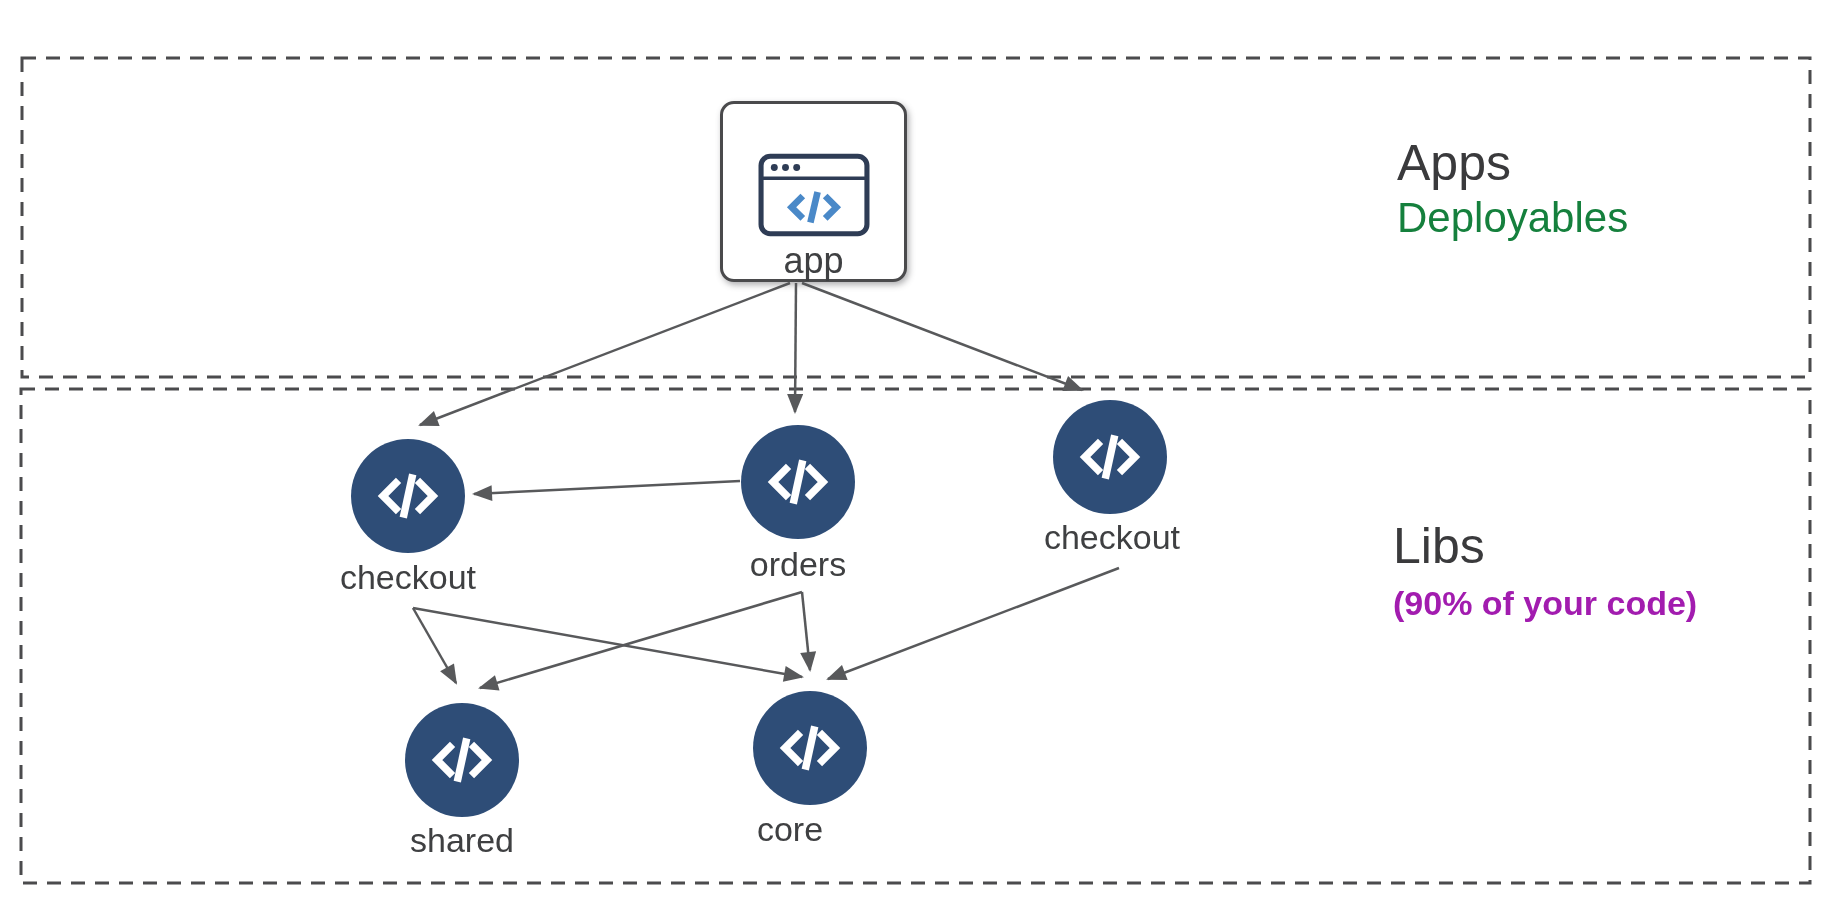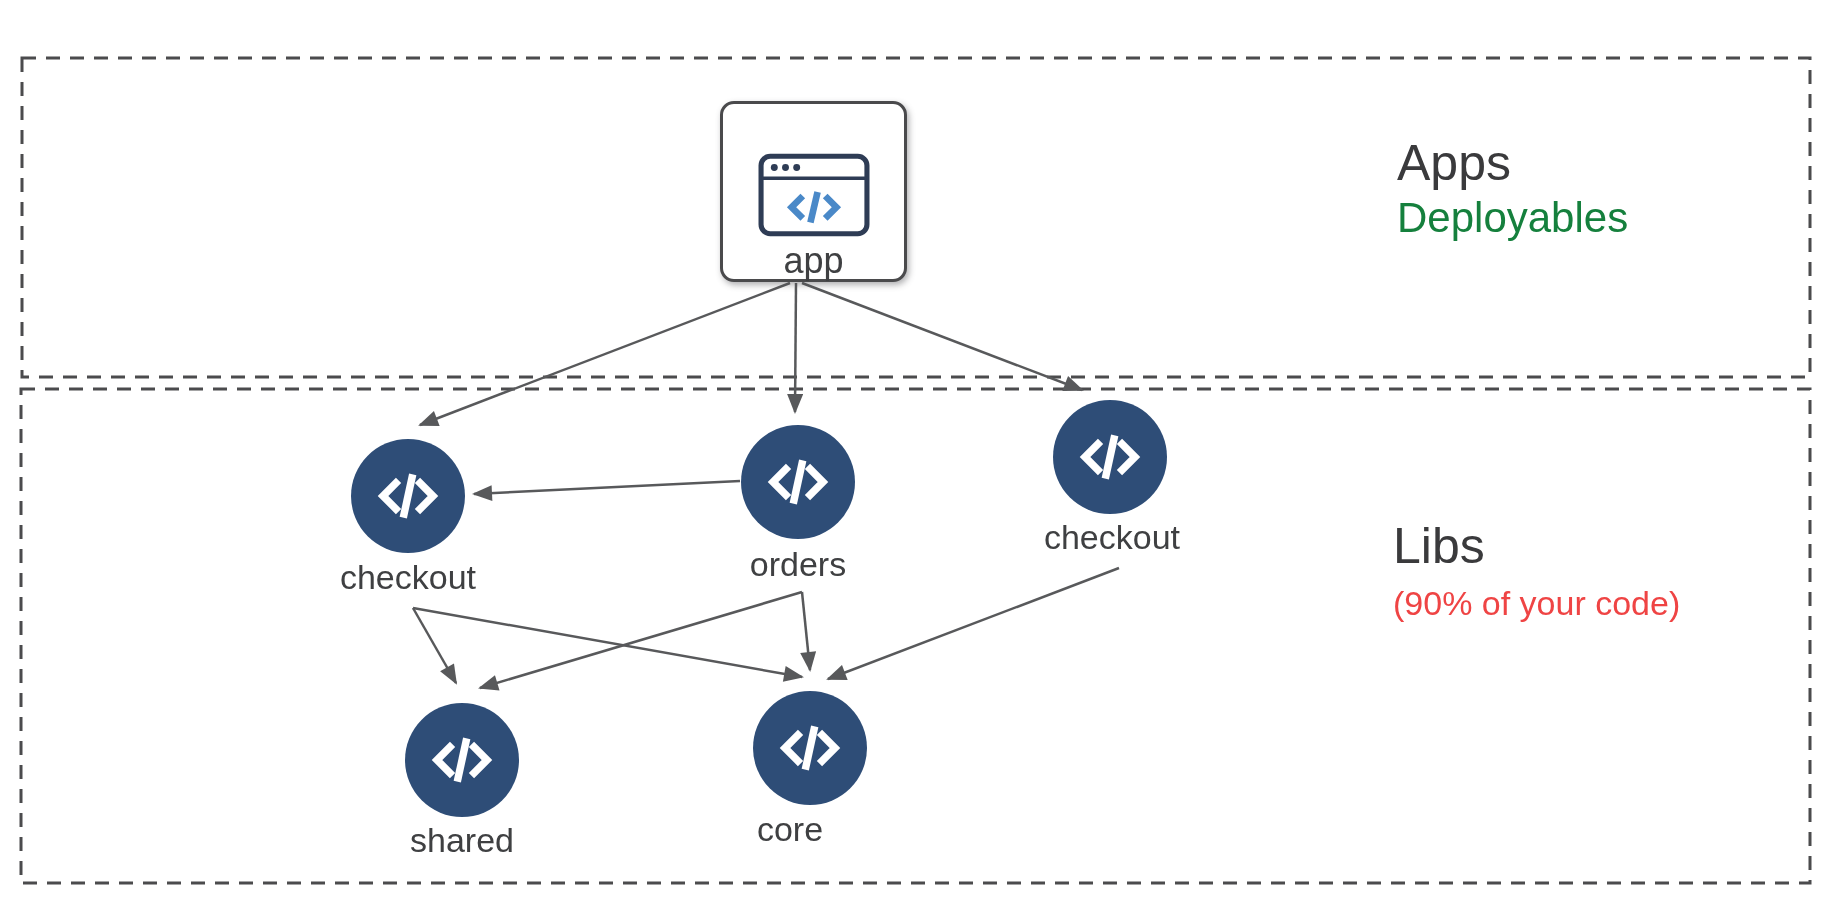--- a/index.html
+++ b/index.html
@@ -19,21 +19,21 @@
     font-size:50px;font-weight:400;color:#3a3a3c;line-height:1;
     white-space:nowrap;
   }
   .subtitle-lg{
     position:absolute;
     font-size:42px;font-weight:400;color:#15803d;line-height:1;
     white-space:nowrap;
   }
   .subtitle-sm{
     position:absolute;
-    font-size:34px;font-weight:400;color:#ef4444;line-height:1;
+    font-size:34px;font-weight:700;color:#a21caf;line-height:1;
     white-space:nowrap;
   }
 
   .app-node{
     position:absolute;left:720px;top:101px;width:187px;height:181px;
     background:#ffffff;border:3px solid #4a4a4c;border-radius:14px;
     box-sizing:border-box;
     box-shadow:2px 3px 6px rgba(80,80,85,0.45);
     display:flex;flex-direction:column;align-items:center;justify-content:flex-end;
   }

